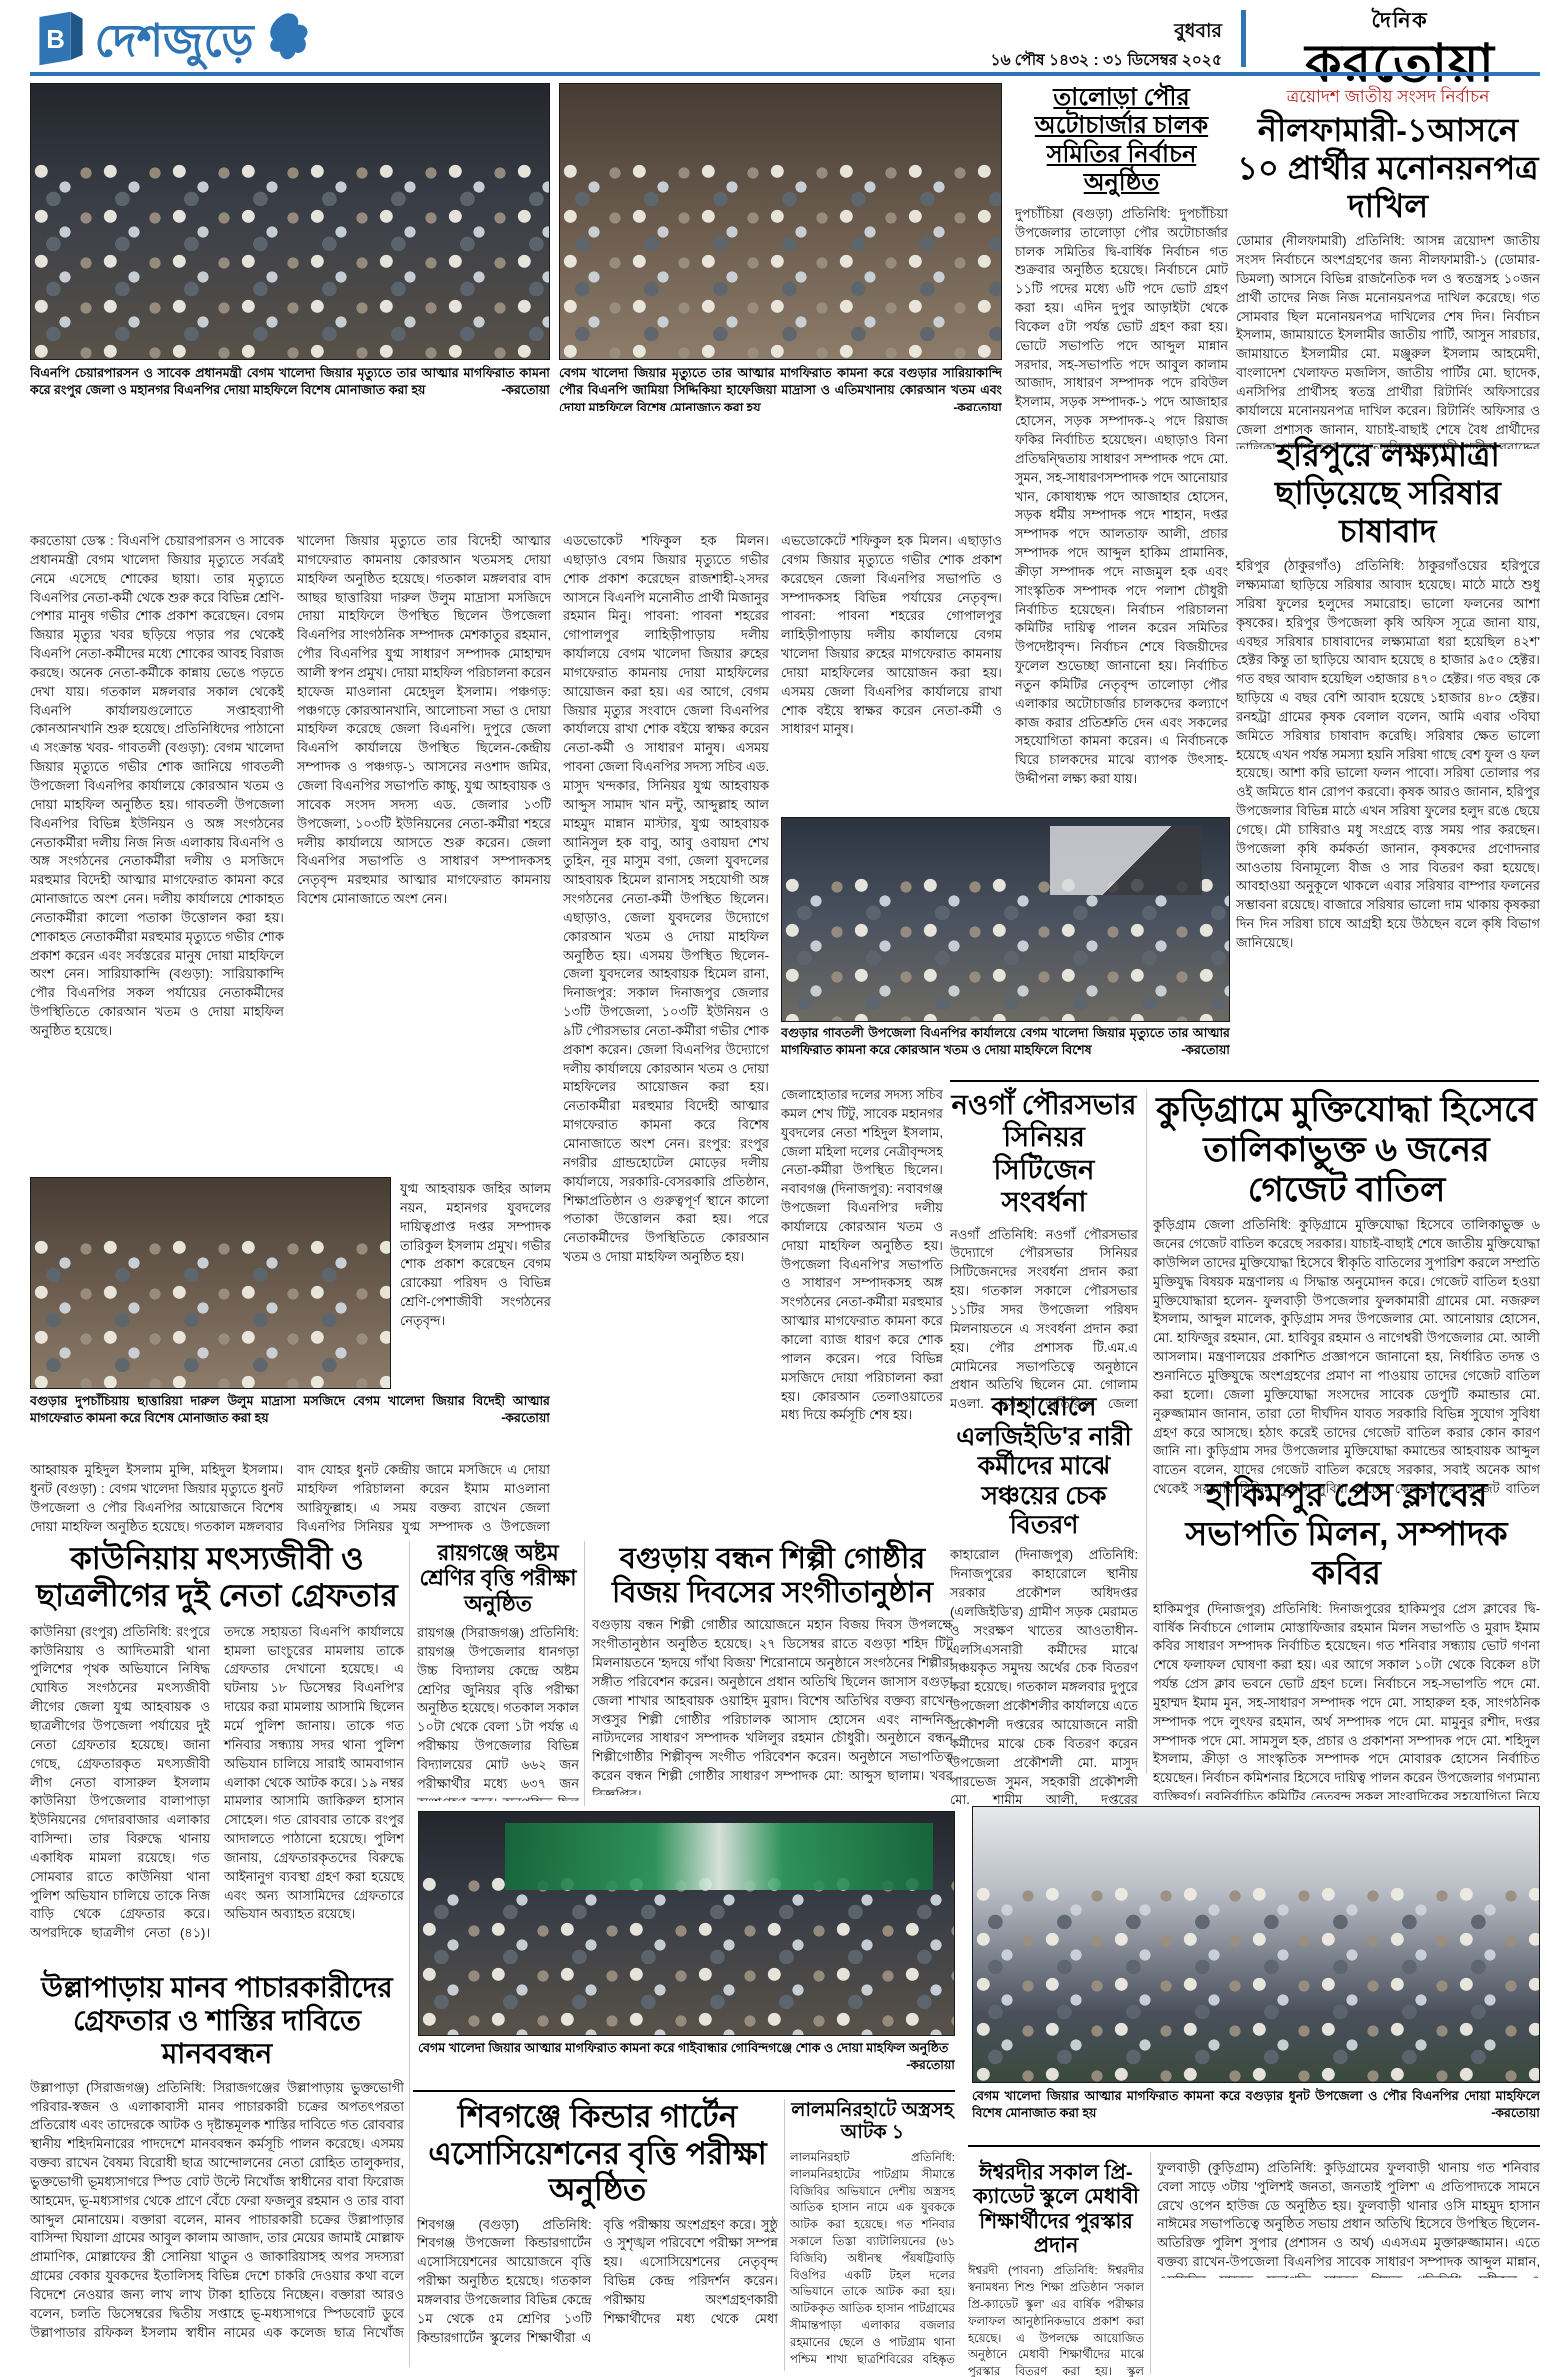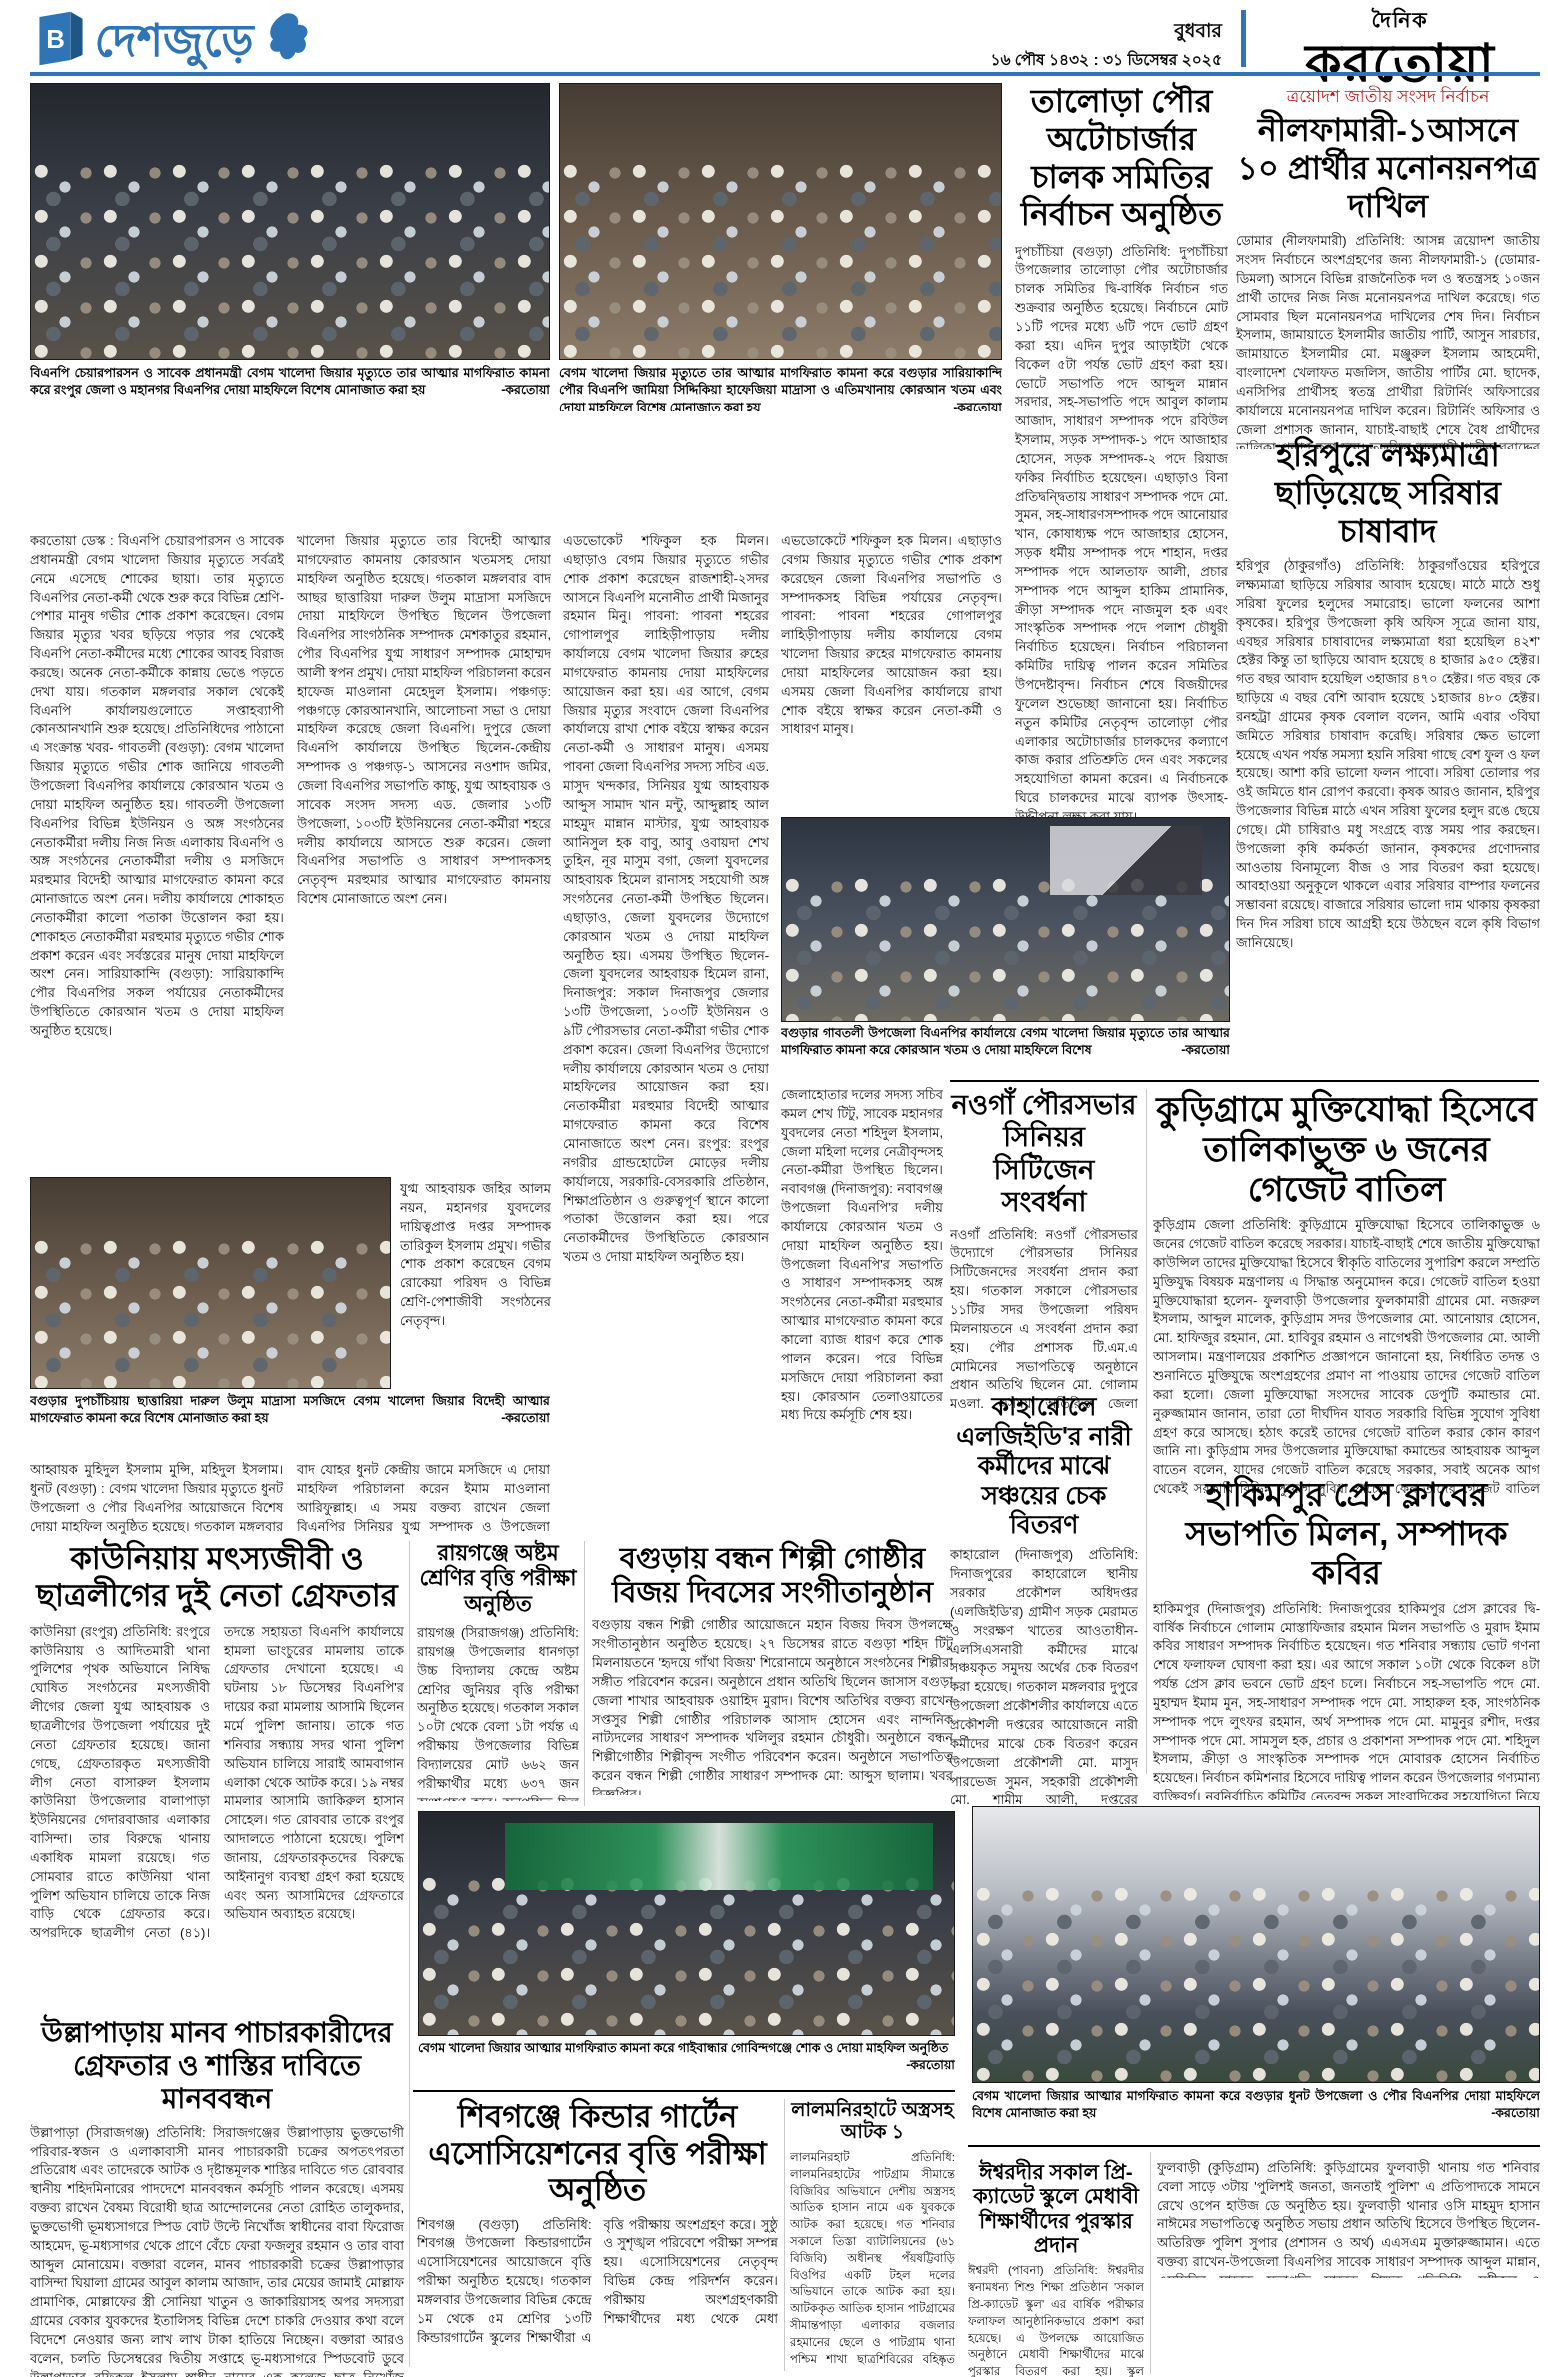--- a/index.html
+++ b/index.html
@@ -75,21 +75,21 @@
     <span class="credit">-করতোয়া</span>
   </div>
 
   <div class="photo ph-warm" style="left:559px;top:83px;width:443px;height:277px;"></div>
   <div class="cap abs" style="left:559px;top:365px;width:443px;height:46px;">
     <span>বেগম খালেদা জিয়ার মৃত্যুতে তার আত্মার মাগফিরাত কামনা করে বগুড়ার সারিয়াকান্দি পৌর বিএনপি জামিয়া সিদ্দিকিয়া হাফেজিয়া মাদ্রাসা ও এতিমখানায় কোরআন খতম এবং দোয়া মাহফিলে বিশেষ মোনাজাত করা হয়</span>
     <span class="credit">-করতোয়া</span>
   </div>
 
   <div class="abs" style="left:1015px;top:83px;width:213px;height:736px;">
-    <div class="hl" style="font-size:32px;">তালোড়া পৌর অটোচার্জার চালক সমিতির নির্বাচন অনুষ্ঠিত</div>
+    <div class="hl" style="font-size:24px;text-decoration:underline;">তালোড়া পৌর অটোচার্জার চালক সমিতির নির্বাচন অনুষ্ঠিত</div>
     <div class="bd" style="margin-top:8.6px;height:637px;">দুপচাঁচিয়া (বগুড়া) প্রতিনিধি: দুপচাঁচিয়া উপজেলার তালোড়া পৌর অটোচার্জার চালক সমিতির দ্বি-বার্ষিক নির্বাচন গত শুক্রবার অনুষ্ঠিত হয়েছে। নির্বাচনে মোট ১১টি পদের মধ্যে ৬টি পদে ভোট গ্রহণ করা হয়। এদিন দুপুর আড়াইটা থেকে বিকেল ৫টা পর্যন্ত ভোট গ্রহণ করা হয়। ভোটে সভাপতি পদে আব্দুল মান্নান সরদার, সহ-সভাপতি পদে আবুল কালাম আজাদ, সাধারণ সম্পাদক পদে রবিউল ইসলাম, সড়ক সম্পাদক-১ পদে আজাহার হোসেন, সড়ক সম্পাদক-২ পদে রিয়াজ ফকির নির্বাচিত হয়েছেন। এছাড়াও বিনা প্রতিদ্বন্দ্বিতায় সাধারণ সম্পাদক পদে মো. সুমন, সহ-সাধারণসম্পাদক পদে আনোয়ার খান, কোষাধ্যক্ষ পদে আজাহার হোসেন, সড়ক ধর্মীয় সম্পাদক পদে শাহান, দপ্তর সম্পাদক পদে আলতাফ আলী, প্রচার সম্পাদক পদে আব্দুল হাকিম প্রামানিক, ক্রীড়া সম্পাদক পদে নাজমুল হক এবং সাংস্কৃতিক সম্পাদক পদে পলাশ চৌধুরী নির্বাচিত হয়েছেন। নির্বাচন পরিচালনা কমিটির দায়িত্ব পালন করেন সমিতির উপদেষ্টাবৃন্দ। নির্বাচন শেষে বিজয়ীদের ফুলেল শুভেচ্ছা জানানো হয়। নির্বাচিত নতুন কমিটির নেতৃবৃন্দ তালোড়া পৌর এলাকার অটোচার্জার চালকদের কল্যাণে কাজ করার প্রতিশ্রুতি দেন এবং সকলের সহযোগিতা কামনা করেন। এ নির্বাচনকে ঘিরে চালকদের মাঝে ব্যাপক উৎসাহ-উদ্দীপনা লক্ষ্য করা যায়।</div>
   </div>
 
   <div class="abs" style="left:1236px;top:83px;width:304px;height:351px;">
     <div class="kick" style="font-size:17px;">ত্রয়োদশ জাতীয় সংসদ নির্বাচন</div>
     <div class="hl" style="font-size:32px;margin-top:1px;">নীলফামারী-১আসনে ১০ প্রার্থীর মনোনয়নপত্র দাখিল</div>
     <div class="bd" style="margin-top:6.9px;height:217px;">ডোমার (নীলফামারী) প্রতিনিধি: আসন্ন ত্রয়োদশ জাতীয় সংসদ নির্বাচনে অংশগ্রহণের জন্য নীলফামারী-১ (ডোমার-ডিমলা) আসনে বিভিন্ন রাজনৈতিক দল ও স্বতন্ত্রসহ ১০জন প্রার্থী তাদের নিজ নিজ মনোনয়নপত্র দাখিল করেছে। গত সোমবার ছিল মনোনয়নপত্র দাখিলের শেষ দিন। নির্বাচন ইসলাম, জামায়াতে ইসলামীর জাতীয় পার্টি, আসুন সারচার, জামায়াতে ইসলামীর মো. মঞ্জুরুল ইসলাম আহমেদী, বাংলাদেশ খেলাফত মজলিস, জাতীয় পার্টির মো. ছাদেক, এনসিপির প্রার্থীসহ স্বতন্ত্র প্রার্থীরা রিটার্নিং অফিসারের কার্যালয়ে মনোনয়নপত্র দাখিল করেন। রিটার্নিং অফিসার ও জেলা প্রশাসক জানান, যাচাই-বাছাই শেষে বৈধ প্রার্থীদের তালিকা প্রকাশ করা হবে। তফসিল অনুযায়ী প্রতীক বরাদ্দের পর প্রার্থীরা আনুষ্ঠানিক প্রচারণায় নামতে পারবেন। মোট ১০জন প্রার্থীর মনোনয়নপত্র দাখিলের বিষয়টি নিশ্চিত করেন।</div>
   </div>
   <div class="abs" style="left:1236px;top:437px;width:304px;height:637px;">
     <div class="hl" style="font-size:32px;">হরিপুরে লক্ষ্যমাত্রা ছাড়িয়েছে সরিষার চাষাবাদ</div>
@@ -139,21 +139,21 @@
     <div class="hl" style="font-size:33px;">হাকিমপুর প্রেস ক্লাবের সভাপতি মিলন, সম্পাদক কবির</div>
     <div class="bd" style="margin-top:6.9px;height:200px;">হাকিমপুর (দিনাজপুর) প্রতিনিধি: দিনাজপুরের হাকিমপুর প্রেস ক্লাবের দ্বি-বার্ষিক নির্বাচনে গোলাম মোস্তাফিজার রহমান মিলন সভাপতি ও মুরাদ ইমাম কবির সাধারণ সম্পাদক নির্বাচিত হয়েছেন। গত শনিবার সন্ধ্যায় ভোট গণনা শেষে ফলাফল ঘোষণা করা হয়। এর আগে সকাল ১০টা থেকে বিকেল ৪টা পর্যন্ত প্রেস ক্লাব ভবনে ভোট গ্রহণ চলে। নির্বাচনে সহ-সভাপতি পদে মো. মুহাম্মদ ইমাম মুন, সহ-সাধারণ সম্পাদক পদে মো. সাহারুল হক, সাংগঠনিক সম্পাদক পদে লুৎফর রহমান, অর্থ সম্পাদক পদে মো. মামুনুর রশীদ, দপ্তর সম্পাদক পদে মো. সামসুল হক, প্রচার ও প্রকাশনা সম্পাদক পদে মো. শহিদুল ইসলাম, ক্রীড়া ও সাংস্কৃতিক সম্পাদক পদে মোবারক হোসেন নির্বাচিত হয়েছেন। নির্বাচন কমিশনার হিসেবে দায়িত্ব পালন করেন উপজেলার গণ্যমান্য ব্যক্তিবর্গ। নবনির্বাচিত কমিটির নেতৃবৃন্দ সকল সাংবাদিকের সহযোগিতা নিয়ে বস্তুনিষ্ঠ সাংবাদিকতা অব্যাহত রাখার অঙ্গীকার ব্যক্ত করেন।</div>
   </div>
 
   <div class="abs" style="left:30px;top:1541px;width:374px;height:427px;">
     <div class="hl" style="font-size:31px;">কাউনিয়ায় মৎস্যজীবী ও ছাত্রলীগের দুই নেতা গ্রেফতার</div>
     <div class="bd" style="margin-top:8.6px;height:332px;column-count:2;column-gap:13.8px;">কাউনিয়া (রংপুর) প্রতিনিধি: রংপুরে কাউনিয়ায় ও আদিতমারী থানা পুলিশের পৃথক অভিযানে নিষিদ্ধ ঘোষিত সংগঠনের মৎস্যজীবী লীগের জেলা যুগ্ম আহবায়ক ও ছাত্রলীগের উপজেলা পর্যায়ের দুই নেতা গ্রেফতার হয়েছে। জানা গেছে, গ্রেফতারকৃত মৎস্যজীবী লীগ নেতা বাসারুল ইসলাম কাউনিয়া উপজেলার বালাপাড়া ইউনিয়নের গেদারবাজার এলাকার বাসিন্দা। তার বিরুদ্ধে থানায় একাধিক মামলা রয়েছে। গত সোমবার রাতে কাউনিয়া থানা পুলিশ অভিযান চালিয়ে তাকে নিজ বাড়ি থেকে গ্রেফতার করে। অপরদিকে ছাত্রলীগ নেতা (৪১)। তদন্তে সহায়তা বিএনপি কার্যালয়ে হামলা ভাংচুরের মামলায় তাকে গ্রেফতার দেখানো হয়েছে। এ ঘটনায় ১৮ ডিসেম্বর বিএনপি'র দায়ের করা মামলায় আসামি ছিলেন মর্মে পুলিশ জানায়। তাকে গত শনিবার সন্ধ্যায় সদর থানা পুলিশ অভিযান চালিয়ে সারাই আমবাগান এলাকা থেকে আটক করে। ১৯ নম্বর মামলার আসামি জাকিরুল হাসান সোহেল। গত রোববার তাকে রংপুর আদালতে পাঠানো হয়েছে। পুলিশ জানায়, গ্রেফতারকৃতদের বিরুদ্ধে আইনানুগ ব্যবস্থা গ্রহণ করা হয়েছে এবং অন্য আসামিদের গ্রেফতারে অভিযান অব্যাহত রয়েছে।</div>
   </div>
 
   <div class="abs" style="left:30px;top:1971px;width:374px;height:354px;">
-    <div class="hl" style="font-size:28px;margin-top:45px;">উল্লাপাড়ায় মানব পাচারকারীদের গ্রেফতার ও শাস্তির দাবিতে মানববন্ধন</div>
+    <div class="hl" style="font-size:28px;">উল্লাপাড়ায় মানব পাচারকারীদের গ্রেফতার ও শাস্তির দাবিতে মানববন্ধন</div>
     <div class="bd" style="margin-top:8.6px;height:258px;">উল্লাপাড়া (সিরাজগঞ্জ) প্রতিনিধি: সিরাজগঞ্জের উল্লাপাড়ায় ভুক্তভোগী পরিবার-স্বজন ও এলাকাবাসী মানব পাচারকারী চক্রের অপতৎপরতা প্রতিরোধ এবং তাদেরকে আটক ও দৃষ্টান্তমূলক শাস্তির দাবিতে গত রোববার স্থানীয় শহিদমিনারের পাদদেশে মানববন্ধন কর্মসূচি পালন করেছে। এসময় বক্তব্য রাখেন বৈষম্য বিরোধী ছাত্র আন্দোলনের নেতা রোহিত তালুকদার, ভুক্তভোগী ভূমধ্যসাগরে স্পিড বোট উল্টে নিখোঁজ স্বাধীনের বাবা ফিরোজ আহমেদ, ভূ-মধ্যসাগর থেকে প্রাণে বেঁচে ফেরা ফজলুর রহমান ও তার বাবা আব্দুল মোনায়েম। বক্তারা বলেন, মানব পাচারকারী চক্রের উল্লাপাড়ার বাসিন্দা ঘিয়ালা গ্রামের আবুল কালাম আজাদ, তার মেয়ের জামাই মোল্লাফ প্রামাণিক, মোল্লাফের স্ত্রী সোনিয়া খাতুন ও জাকারিয়াসহ অপর সদস্যরা গ্রামের বেকার যুবকদের ইতালিসহ বিভিন্ন দেশে চাকরি দেওয়ার কথা বলে বিদেশে নেওয়ার জন্য লাখ লাখ টাকা হাতিয়ে নিচ্ছেন। বক্তারা আরও বলেন, চলতি ডিসেম্বরের দ্বিতীয় সপ্তাহে ভূ-মধ্যসাগরে স্পিডবোট ডুবে উল্লাপাড়ার রফিকুল ইসলাম স্বাধীন নামের এক কলেজ ছাত্র নিখোঁজ রয়েছে। তারা অবিলম্বে এই অবৈধ পাচারকারী চক্রের সকল সদস্যকে গ্রেফতার ও দৃষ্টান্তমূলক শাস্তির দাবি করেন। উল্লাপাড়া মডেল থানার পরিদর্শক (তদন্ত) রূপু কর জানান, উল্লেখিত তিন ব্যক্তিকে গ্রেফতারের পর তাদের জিজ্ঞাসাবাদে দেওয়া তথ্য অনুযায়ী মানব পাচারকারী চক্রের অপর সদস্যদেরকে গ্রেফতারের চেষ্টা চলছে।</div>
   </div>
 
   <div class="rule-v" style="left:409px;top:1541px;height:826px;"></div>
 
   <div class="abs" style="left:417px;top:1541px;width:162px;height:265px;">
     <div class="hl" style="font-size:21.5px;">রায়গঞ্জে অষ্টম শ্রেণির বৃত্তি পরীক্ষা অনুষ্ঠিত</div>
     <div class="bd" style="margin-top:6.9px;height:177px;">রায়গঞ্জ (সিরাজগঞ্জ) প্রতিনিধি: রায়গঞ্জ উপজেলার ধানগড়া উচ্চ বিদ্যালয় কেন্দ্রে অষ্টম শ্রেণির জুনিয়র বৃত্তি পরীক্ষা অনুষ্ঠিত হয়েছে। গতকাল সকাল ১০টা থেকে বেলা ১টা পর্যন্ত এ পরীক্ষায় উপজেলার বিভিন্ন বিদ্যালয়ের মোট ৬৬২ জন পরীক্ষার্থীর মধ্যে ৬৩৭ জন অংশগ্রহণ করে। অনুপস্থিত ছিল ২৫ জন। কেন্দ্র সচিব সনাতন কুমার বলেন, সুশৃঙ্খল পরিবেশে বাংলা বিষয়ের উপর লিখিত জুনিয়র বৃত্তি পরীক্ষা অনুষ্ঠিত হয়েছে।</div>
   </div>
 

